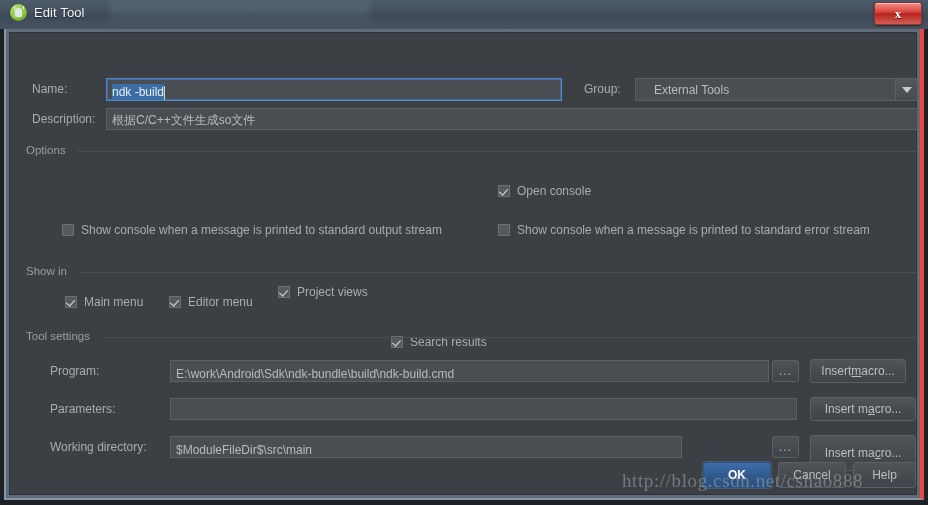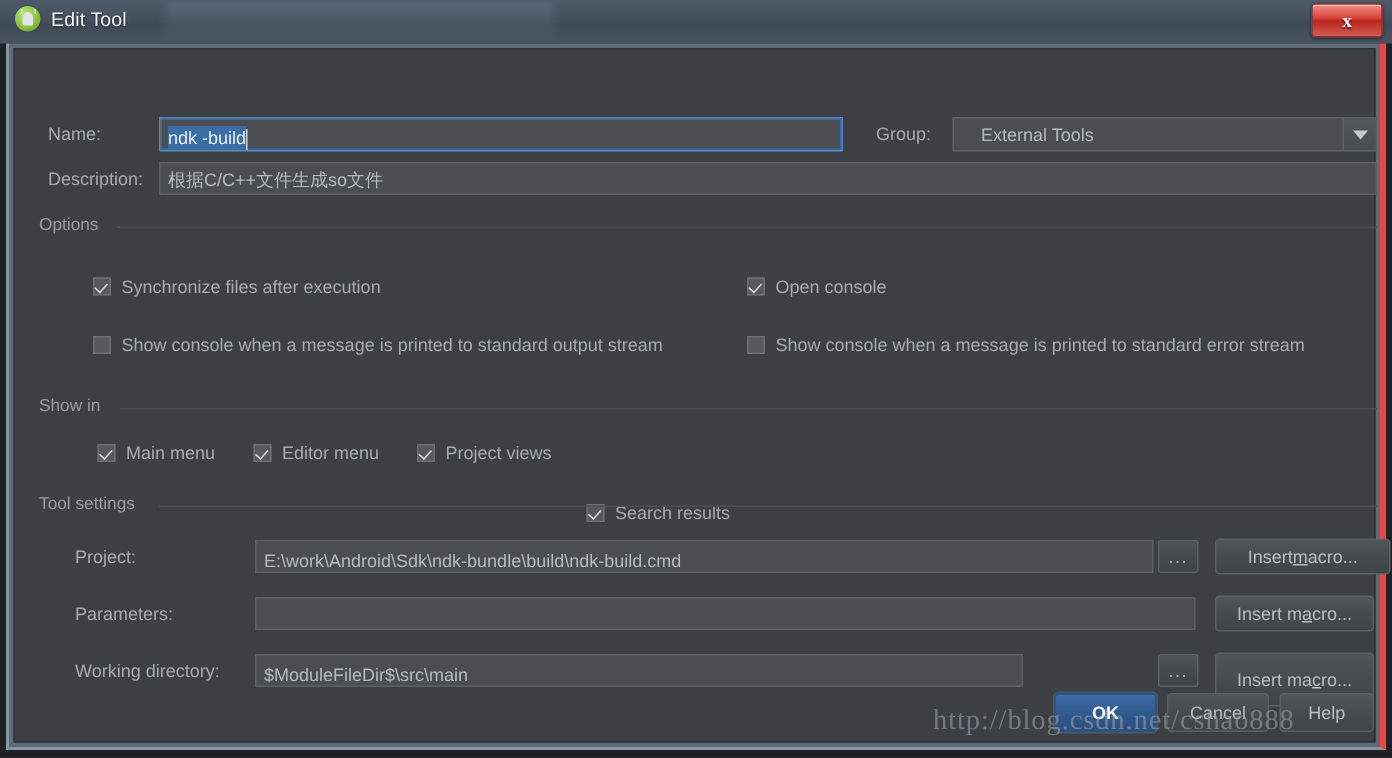--- a/index.html
+++ b/index.html
@@ -357,24 +357,20 @@
     <div class="lbl" style="position:absolute;left:22px;top:79px;">Description:</div>
     <div class="field" style="left:96px;top:75px;width:812px;height:22px;position:absolute;">
       <span>根据C/C++文件生成so文件</span>
     </div>
 
     <div class="groupbox" style="left:16px;top:118px;width:892px;height:96px;">
       <div class="gtitle">Options</div>
       <div class="gline" style="left:52px;width:840px;"></div>
     </div>
 
-    <div class="cb" style="left:52px;top:151px;">
-      <span class="box checked"></span>
-      <span class="txt">Synchronize files after execution</span>
-    </div>
 
     <div class="cb" style="left:488px;top:151px;">
       <span class="box checked"></span>
       <span class="txt">Open console</span>
     </div>
 
 
     <div class="cb" style="left:52px;top:190px;">
       <span class="box"></span>
       <span class="txt">Show console when a message is printed to standard output stream</span>
@@ -391,42 +387,42 @@
     </div>
 
     <div class="cb" style="left:55px;top:262px;">
       <span class="box checked"></span>
       <span class="txt">Main menu</span>
     </div>
     <div class="cb" style="left:159px;top:262px;">
       <span class="box checked"></span>
       <span class="txt">Editor menu</span>
     </div>
-    <div class="cb" style="left:268px;top:262px;">
+    <div class="cb" style="left:268px;top:252px;">
       <span class="box checked"></span>
       <span class="txt">Project views</span>
     </div>
     <div class="cb" style="left:381px;top:262px;margin-top:40px;">
       <span class="box checked"></span>
       <span class="txt">Search results</span>
     </div>
 
     <div class="groupbox" style="left:16px;top:304px;width:892px;height:136px;">
       <div class="gtitle">Tool settings</div>
       <div class="gline" style="left:80px;width:812px;"></div>
     </div>
 
-    <div class="lbl" style="position:absolute;left:40px;top:331px;">Project:</div>
+    <div class="lbl" style="position:absolute;left:40px;top:331px;">Program:</div>
     <div class="field" style="left:160px;top:327px;width:599px;height:22px;position:absolute;">
       <span>E:\work\Android\Sdk\ndk-bundle\build\ndk-build.cmd</span>
     </div>
     <div class="browse" style="left:762px;top:327px;">
       <span>...</span>
     </div>
-    <div class="btn" style="left:800px;top:326px;width:117px;height:24px;">
+    <div class="btn" style="left:800px;top:326px;width:96px;height:24px;">
       <span>Insert </span>
             <span class="u">m</span>
             <span>acro...</span>
     </div>
 
     <div class="lbl" style="position:absolute;left:40px;top:369px;">Parameters:</div>
     <div class="field" style="left:160px;top:365px;width:627px;height:22px;position:absolute;">
       <span></span>
     </div>
     <div class="btn" style="left:800px;top:364px;width:106px;height:24px;">

